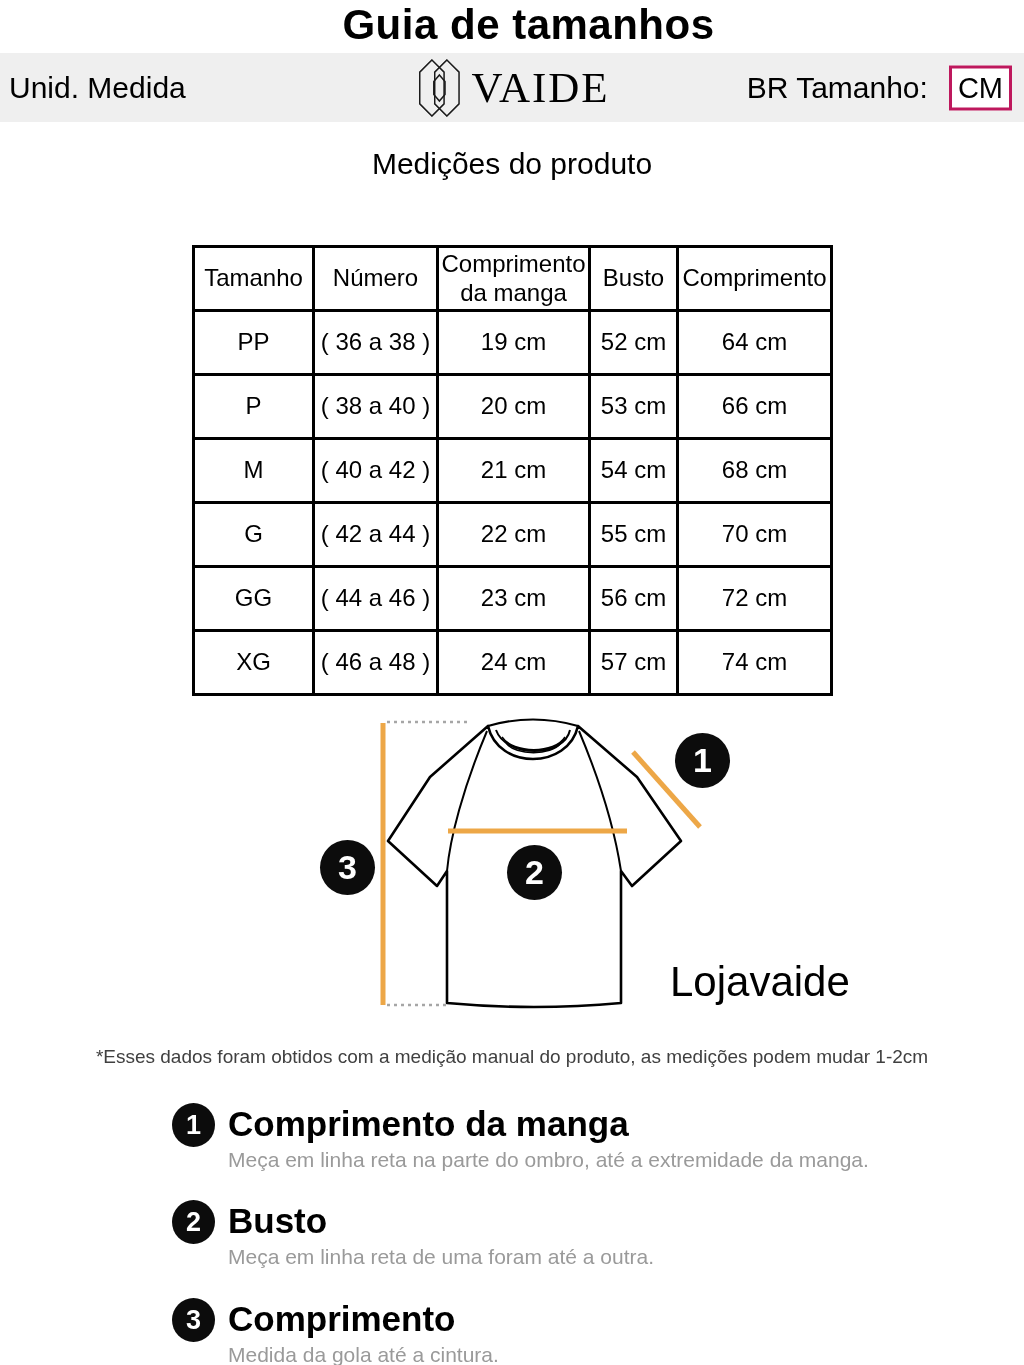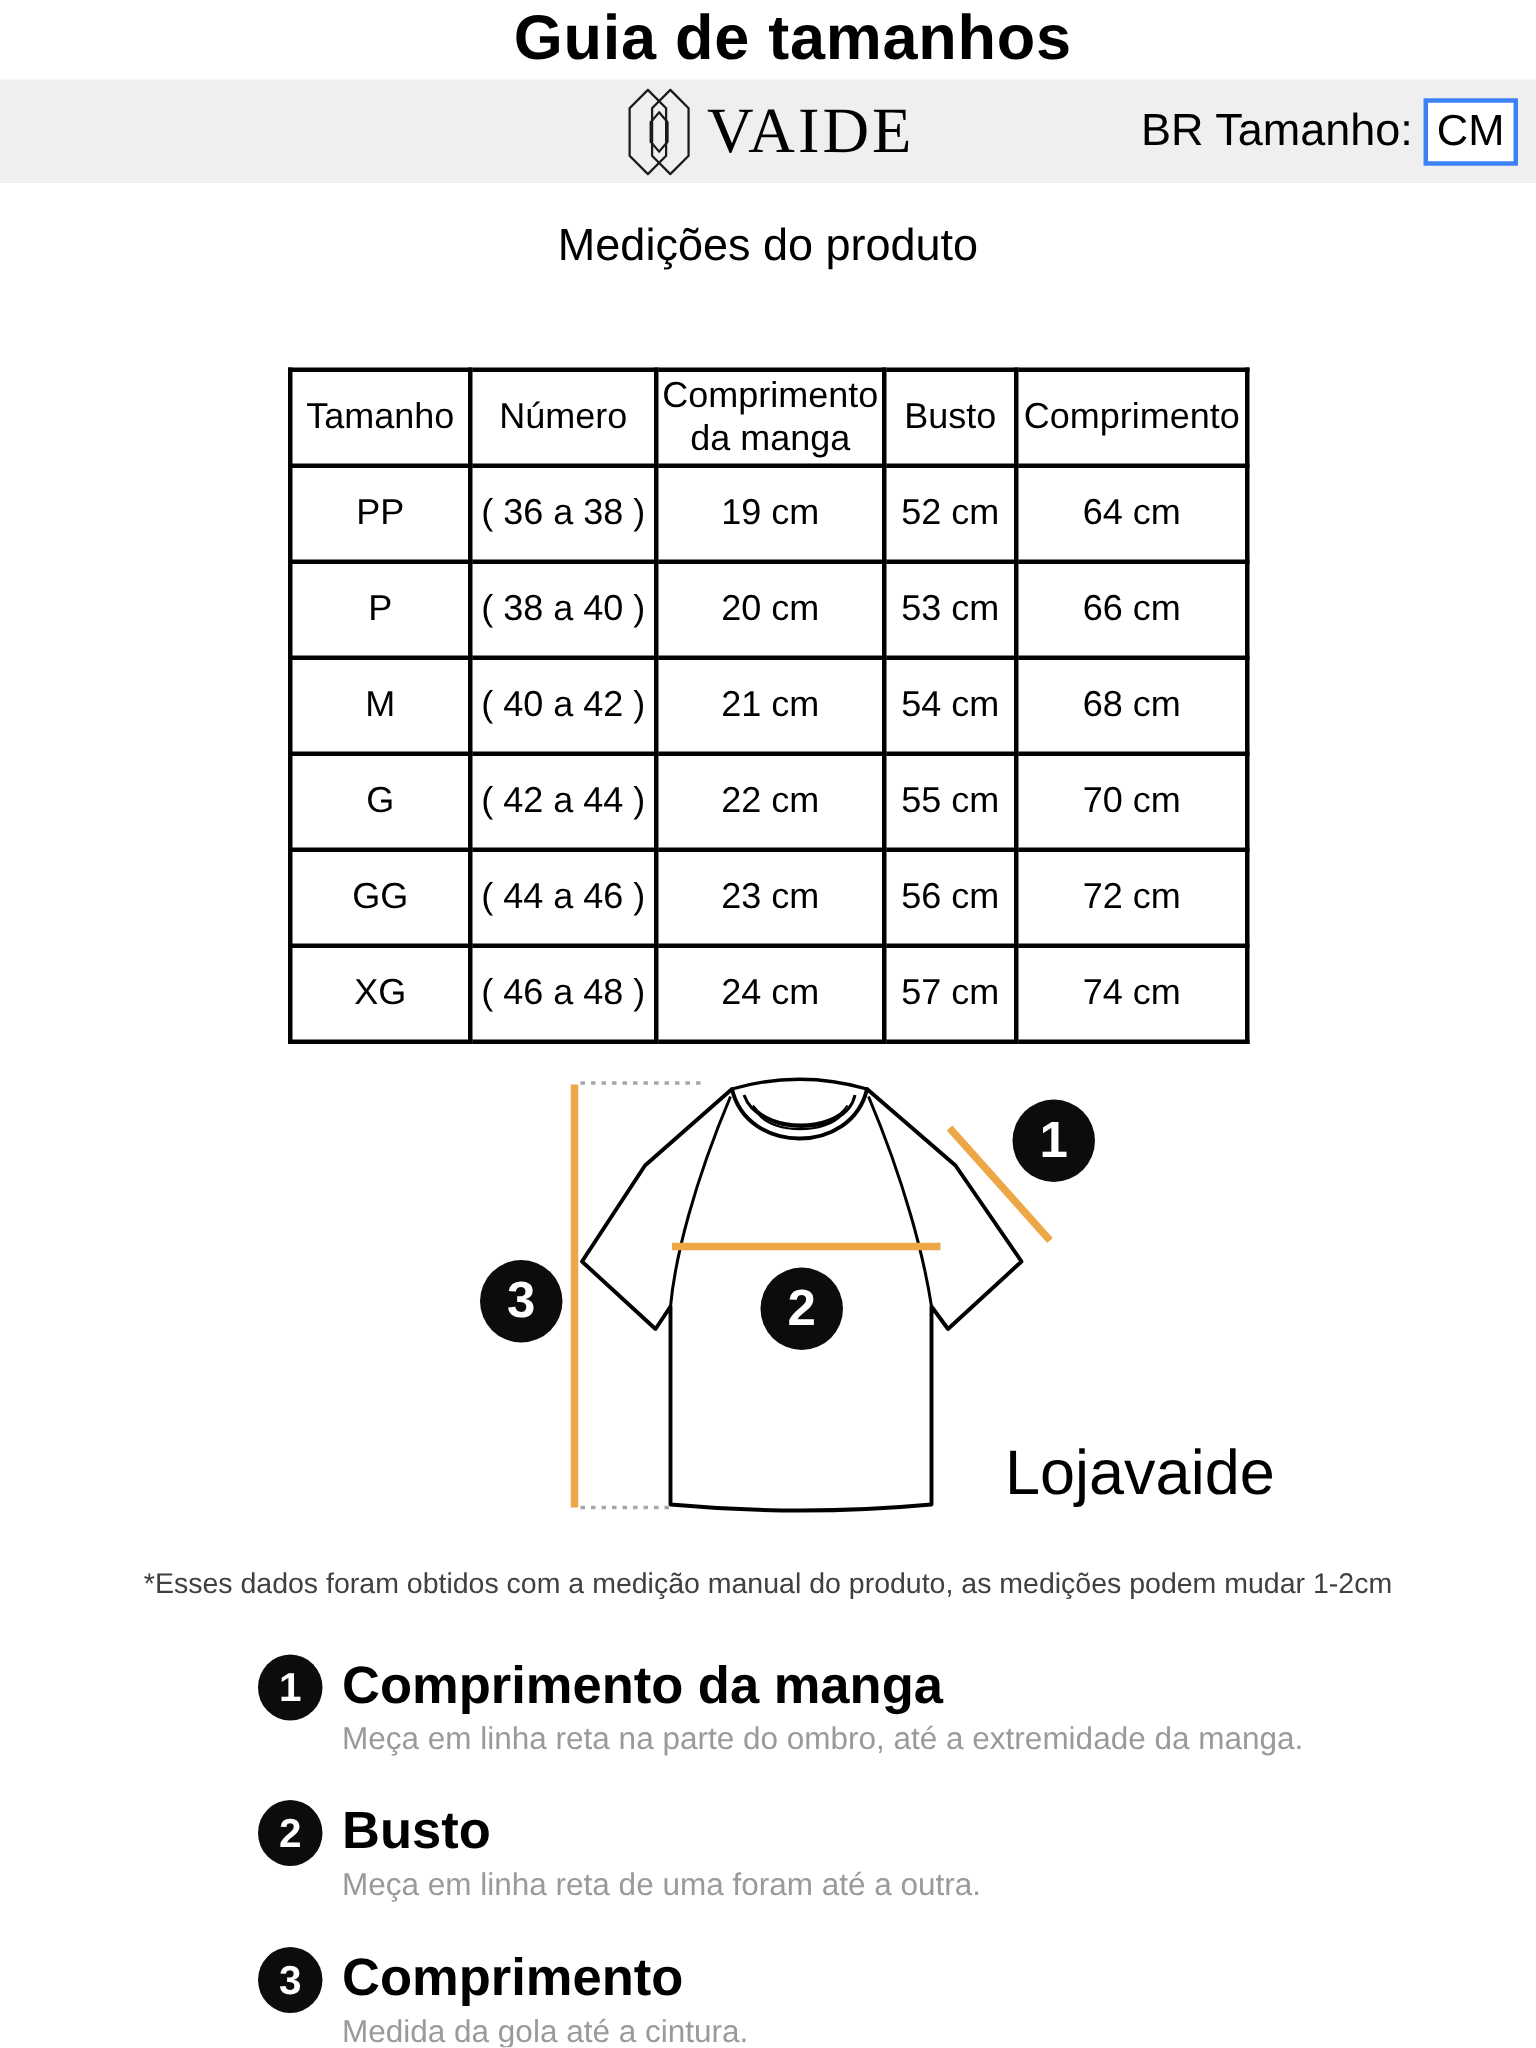--- a/index.html
+++ b/index.html
@@ -26,24 +26,24 @@
     position:absolute; left:50%; top:50%; transform:translate(-50%,-50%);
     display:flex; align-items:center; gap:7px;
   }
   .brand-logo { display:block; }
   .brand-name {
     font-family:"Liberation Serif", serif; font-size:43px; font-weight:400;
     letter-spacing:2px;
   }
   .size-wrap {
     position:absolute; right:12px; top:50%; transform:translateY(-50%);
-    display:flex; align-items:center; gap:7px; font-size:30px;justify-content:center;
+    display:flex; align-items:center; gap:21px; font-size:30px;justify-content:center;
   }
   .unit-box {
-    border:3px solid #3b82f6; background:#fff; padding:1px 6px 2px 6px;
+    border:3px solid #be185d; background:#fff; padding:1px 6px 2px 6px;
     font-size:29px; line-height:36px;
   }
   
   .table-title {
     position:absolute; top:147px; left:0; width:100%;
     text-align:center; font-size:30px;
   }
   table.size-table {
     position:absolute; left:192px; top:219px;
     border-collapse:collapse; table-layout:fixed; background:#fff;margin-top:26px;
@@ -82,20 +82,21 @@
   .legend-desc { font-size:21px; color:#9a9a9a; margin-top:1px; }
 </style>
 </head>
 <body>
 
 <div class="page">
 
   <div class="main-title">Guia de tamanhos</div>
 
   <div class="unit-bar">
+    <div class="unit-label">Unid. Medida</div>
 
     <div class="brand">
       <svg class="brand-logo" width="50" height="58" viewBox="0 0 50 62" xmlns="http://www.w3.org/2000/svg" fill="none" stroke="#1a1a1a" stroke-width="1.6">
         <polygon points="17,1 30,14 30,48 17,61 4,48 4,14"></polygon>
         <polygon points="33,1 46,14 46,48 33,61 20,48 20,14"></polygon>
         <polygon points="25,17 31,24 31,38 25,45 19,38 19,24"></polygon>
       </svg>
       <div class="brand-name">VAIDE</div>
     </div>
 

